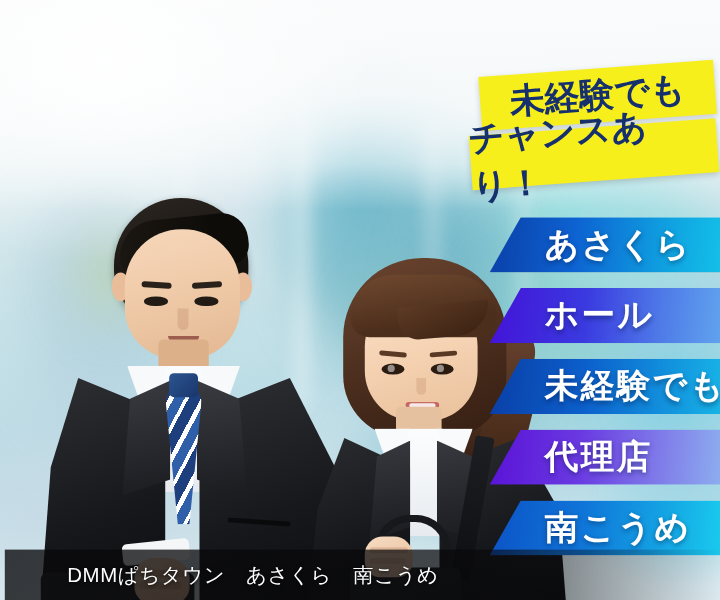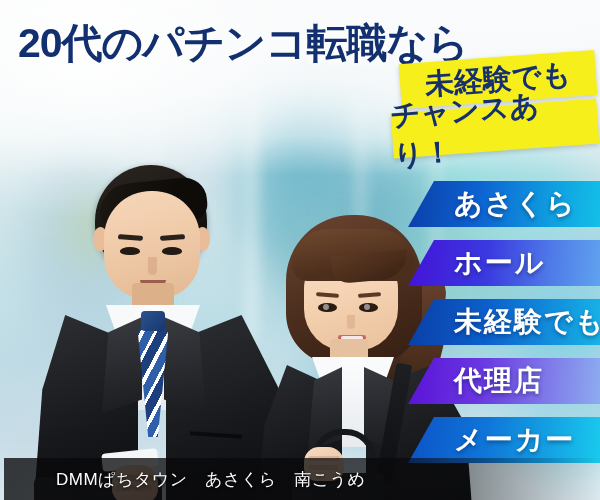--- a/index.html
+++ b/index.html
@@ -334,21 +334,20 @@
     <div class="w-jacket-l"></div>
     <div class="w-jacket-r"></div>
     <div class="w-lapel-l"></div>
     <div class="w-lapel-r"></div>
     <div class="w-strap"></div>
     <div class="w-bag-handle"></div>
     <div class="w-bag"></div>
     <div class="w-hand"></div>
   </div>
 
-  <div class="headline">20代のパチンコ転職なら</div>
 
 
   <div class="badge badge1">
     <span>未経験でも</span>
   </div>
   <div class="badge badge2">
     <span>チャンスあり！</span>
   </div>
 
   <div class="catbtn cb1">
@@ -357,20 +356,20 @@
   <div class="catbtn cb2">
     <span>ホール</span>
   </div>
   <div class="catbtn cb3">
     <span>未経験でも</span>
   </div>
   <div class="catbtn cb4">
     <span>代理店</span>
   </div>
   <div class="catbtn cb5">
-    <span>メーカー</span>
+    <span>南こうめ</span>
   </div>
 
   <div class="caption">
     <span>DMMぱちタウン　あさくら　南こうめ</span>
   </div>
 
 </div>
 
 </body></html>

